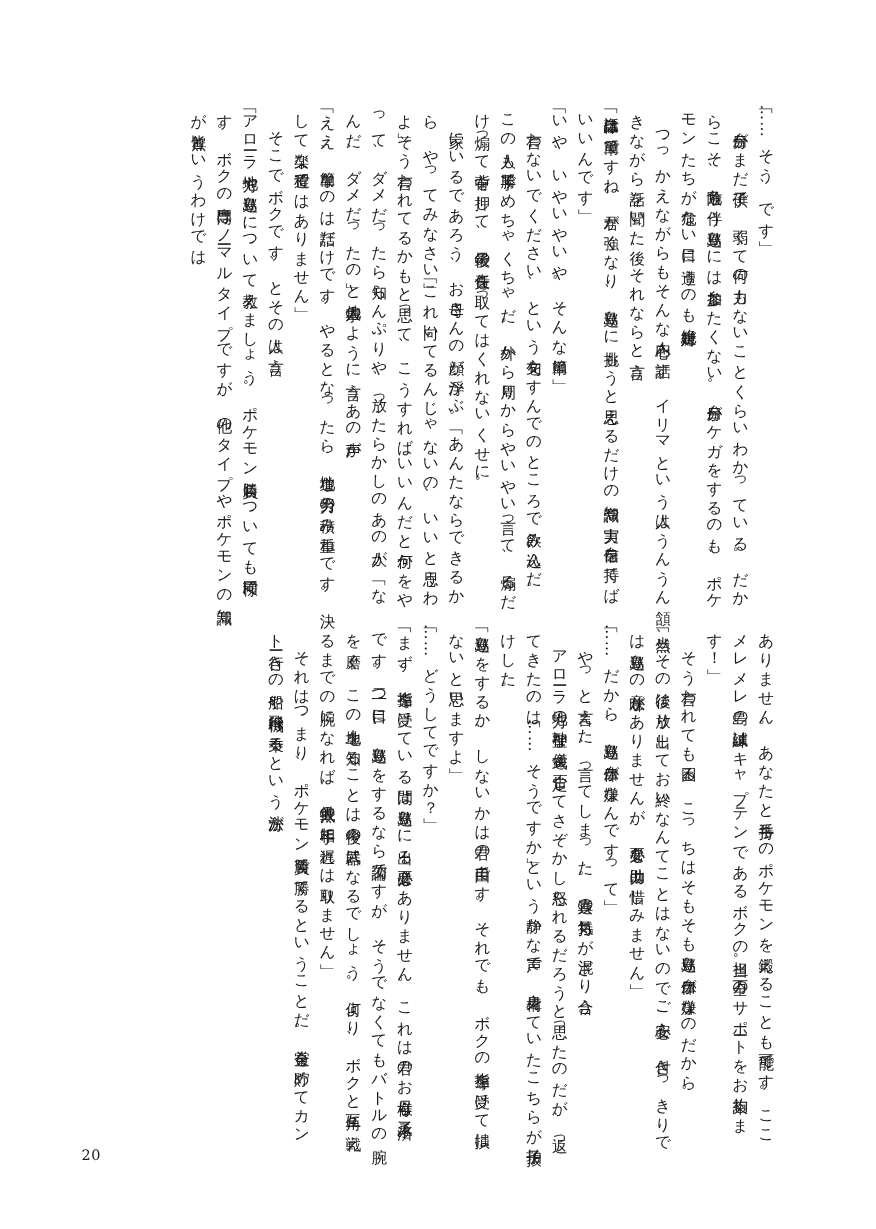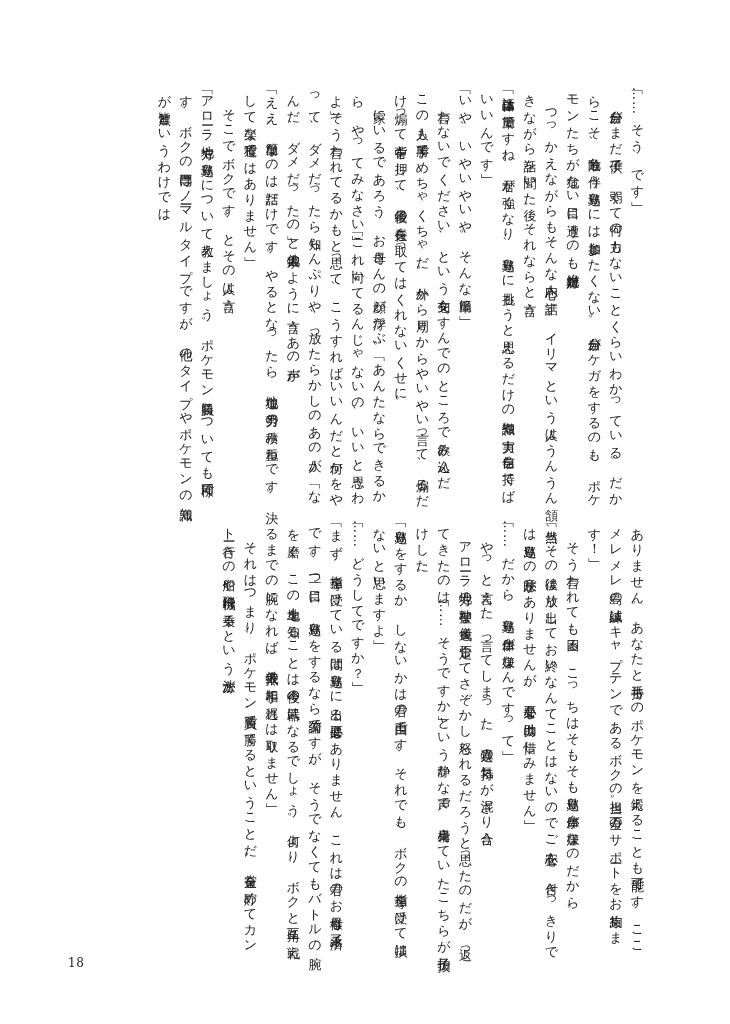--- a/index.html
+++ b/index.html
@@ -74,15 +74,15 @@
       <p>「当然、その後は放り出してお終いなんてことはないのでご安心を。付きっきりでは島巡りの意味がありませんが、必要な助力は惜しみません」</p>
       <p>「……だから、島巡り自体が嫌なんですって」</p>
       <p>　やっと言えた、言ってしまった。真逆の気持ちが混ざり合う。</p>
       <p>　アローラ地方の神聖な儀式を否定してさぞかし怒られるだろうと思ったのだが、返ってきたのは「……そうですか」という静かな声で、身構えていたこちらが拍子抜けした。</p>
       <p>「島巡りをするか、しないかは君の自由です。それでも、ボクの指導を受けて損はないと思いますよ」</p>
       <p>「……どうしてですか？」</p>
       <p>「まず、指導を受けている間は島巡りに出る必要はありません。これは君のお母様も了承済みです。二つ目に、島巡りをするなら勿論ですが、そうでなくてもバトルの腕を磨く、この土地を知ることは今後の武器になるでしょう。何より、ボクと互角に戦えるまでの腕になれば、並大抵の相手に遅れは取りません」</p>
       <p>　それはつまり、ポケモン勝負で勝てるということだ。賞金を貯めてカントー行きの船や飛行機に乗るという方法が</p>
     </section>
 
-  <div class="page-number">18</div>
+  <div class="page-number">20</div>
 
 </div>
 
 </body></html>

